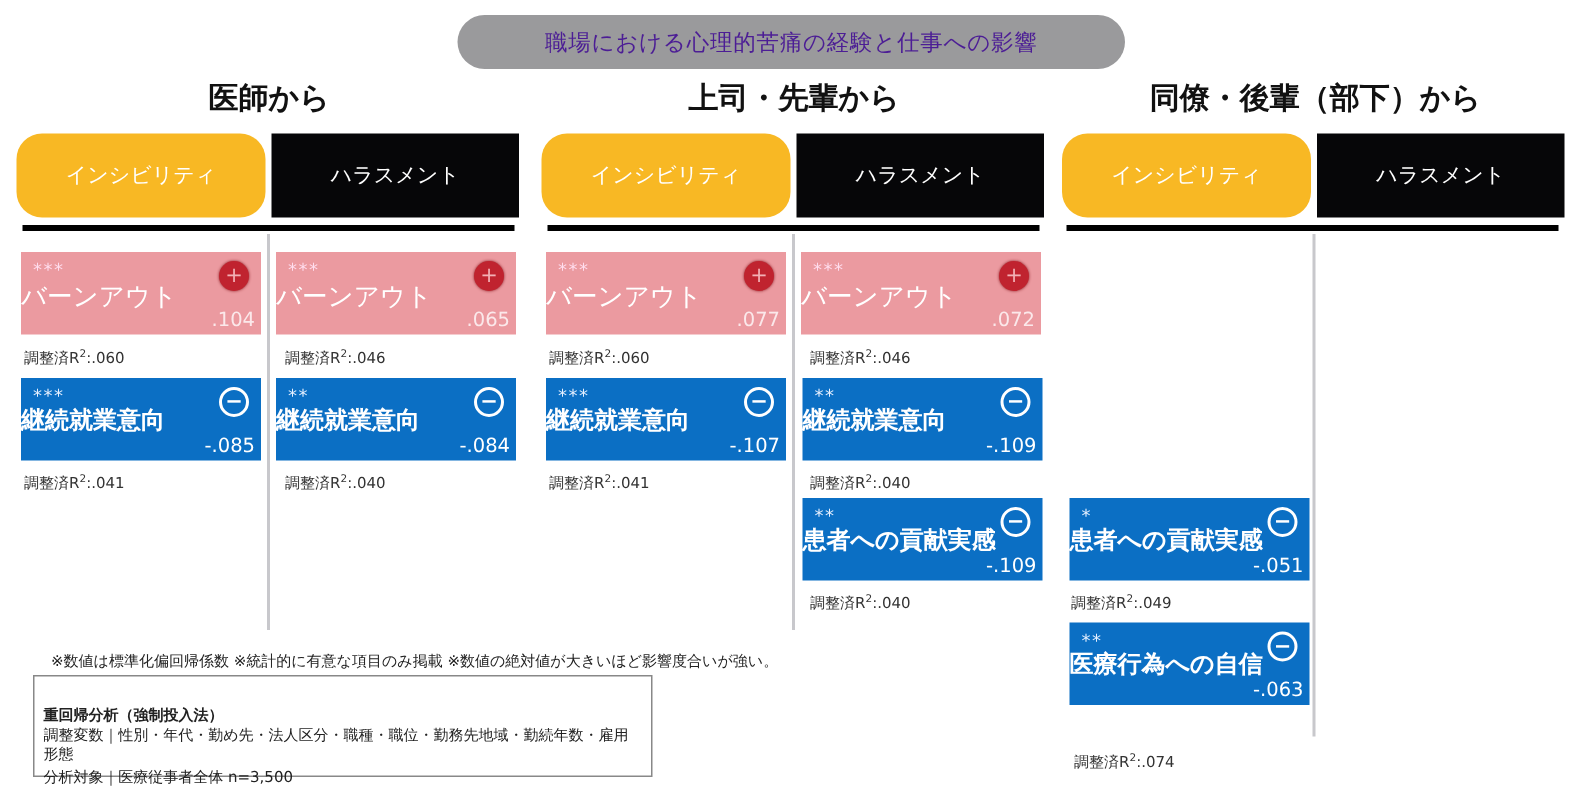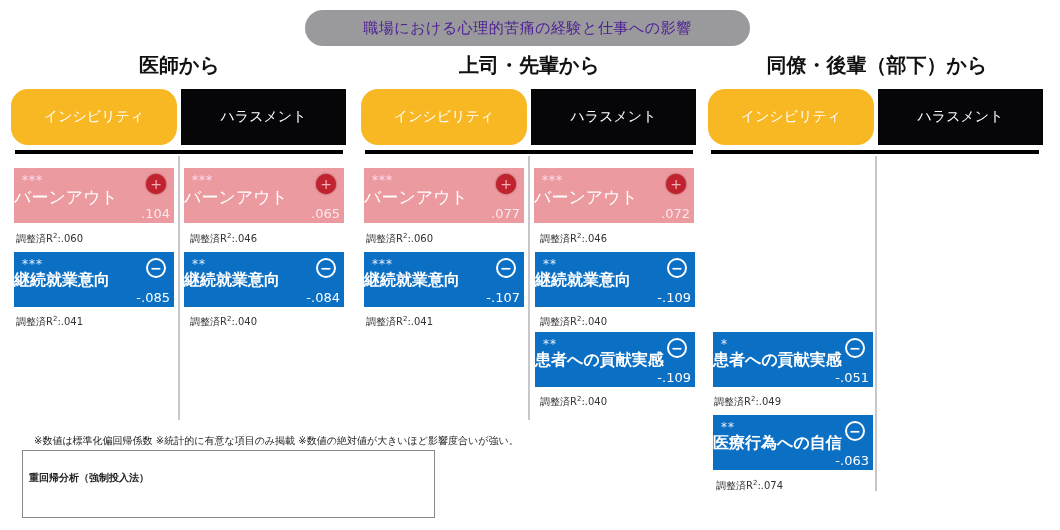--- a/index.html
+++ b/index.html
@@ -153,18 +153,20 @@
   <span class="label">患者への貢献実感</span>
   <span class="val">-.051</span>
 </div>
 <div class="r2" style="left:714px;top:395px;"><span>調整済R</span><sup>2</sup><span>:.049</span></div>
 <div class="card neg" style="left:713px;top:415px;">
   <span class="stars">**</span>
   <span class="sign">−</span>
   <span class="label">医療行為への自信</span>
   <span class="val">-.063</span>
 </div>
-<div class="r2" style="left:716px;top:479px;"><span>調整済R</span><sup>2</sup><span>:.074</span></div>
+<div class="r2" style="left:716px;top:501px;"><span>調整済R</span><sup>2</sup><span>:.074</span></div>
 
 <div class="footnote">※数値は標準化偏回帰係数 ※統計的に有意な項目のみ掲載 ※数値の絶対値が大きいほど影響度合いが強い。</div>
 <div class="infobox">
   <div class="head">重回帰分析（強制投入法）</div>
+  <div>調整変数｜性別・年代・勤め先・法人区分・職種・職位・勤務先地域・勤続年数・雇用形態</div>
+  <div style="margin-top:2px;">分析対象｜医療従事者全体 n=3,500</div>
 </div>
 
 </body></html>

